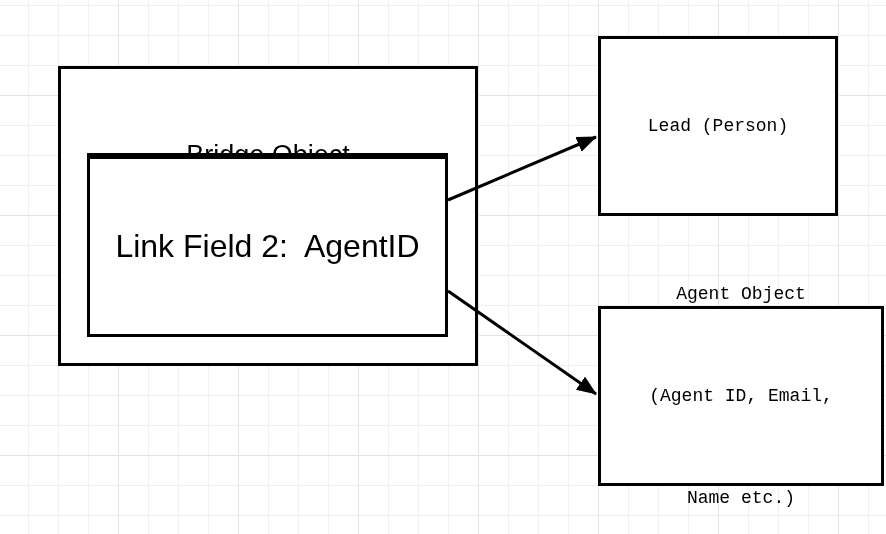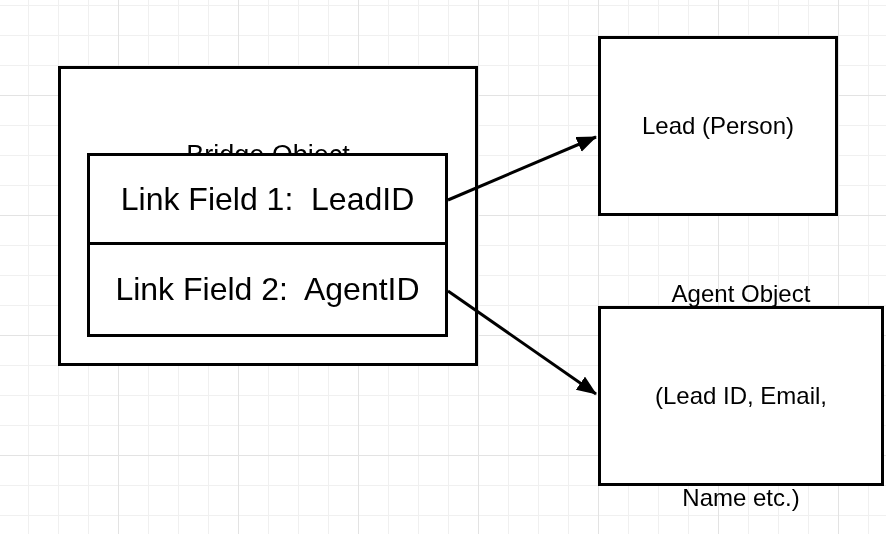--- a/index.html
+++ b/index.html
@@ -60,23 +60,24 @@
   .row-divider {
     height: 3px;
     flex: 0 0 3px;
     background: #000000;
   }
   .target-box {
     display: flex;
     align-items: center;
     justify-content: center;
     text-align: center;
-    font-size: 24px;
+    font-size: 18px;
     line-height: 34px;
     white-space: pre;
+    font-family: Liberation Mono, monospace;
   }
   .lead-box  { left: 598px; top: 36px;  width: 240px; height: 180px; }
   .agent-box { left: 598px; top: 306px; width: 286px; height: 180px; }
   .arrow-layer {
     position: absolute;
     left: 0; top: 0;
     width: 886px; height: 534px;
     pointer-events: none;
   }
 </style>
@@ -86,35 +87,34 @@
 <div id="canvas">
 
   <div class="box bridge-outer"></div>
 
   <div class="bridge-title">
     <div>Bridge Object</div>
     <div>(Lead - Agent Relationship)</div>
   </div>
 
   <div class="box link-fields">
-    <div class="link-row link-row-1">Link Field 1:  LeadID</div>
     <div class="row-divider"></div>
     <div class="link-row link-row-2">Link Field 2:  AgentID</div>
   </div>
 
   <div class="box target-box lead-box">
     <div>
       <div>Lead (Person)</div>
     </div>
   </div>
 
   <div class="box target-box agent-box">
     <div>
       <div>Agent Object</div>
-      <div>(Lead ID, Email,</div>
+      <div>(Agent ID, Email,</div>
       <div>Name etc.)</div>
     </div>
   </div>
 
   <svg class="arrow-layer" viewBox="0 0 886 534" xmlns="http://www.w3.org/2000/svg">
     <defs>
       <marker id="arrowhead" markerUnits="userSpaceOnUse" markerWidth="22" markerHeight="18" refX="19" refY="8" orient="auto">
         <path d="M0,0 L20,8 L0,16 z" fill="#000000"></path>
       </marker>
     </defs>

